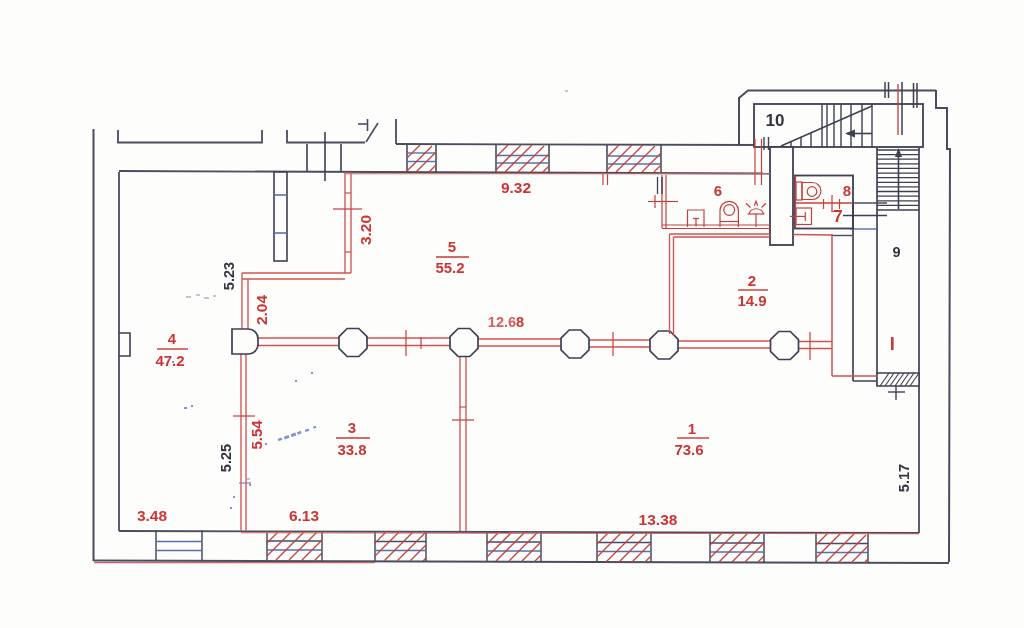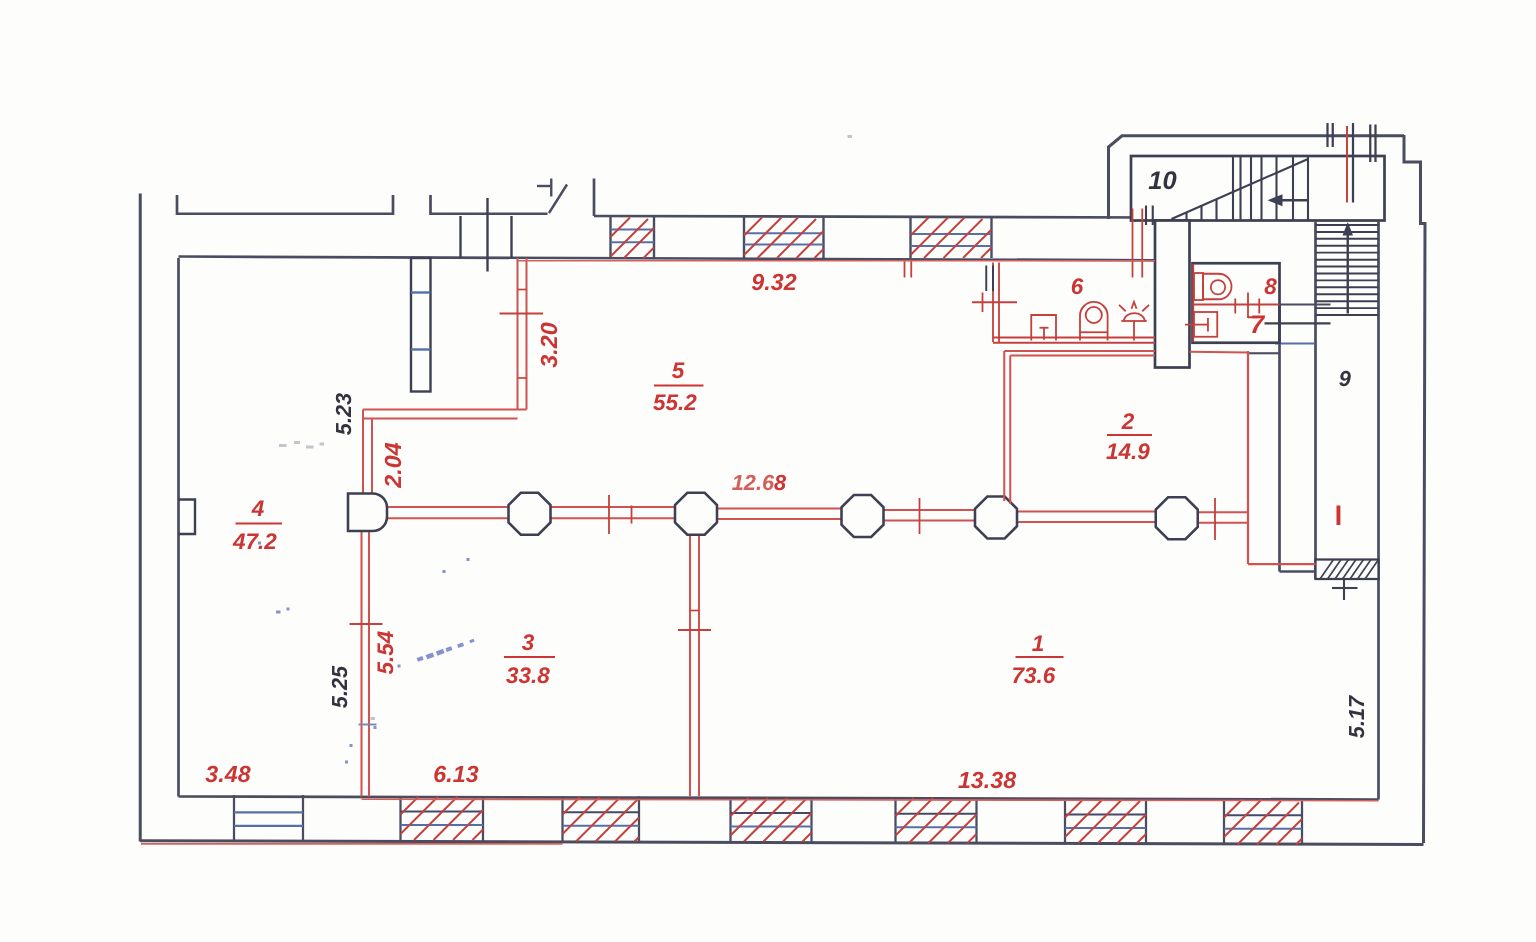--- a/index.html
+++ b/index.html
@@ -1,17 +1,17 @@
 <!DOCTYPE html>
 <html><head>
 <meta charset="utf-8">
 <style>
   html,body{margin:0;padding:0;background:#ffffff;}
   .page{position:relative;width:1024px;height:628px;background:#fdfdfc;overflow:hidden;
-        font-family:"Liberation Sans", sans-serif;font-style:italic;}
+        font-family:"Liberation Sans", sans-serif;}
   svg{position:absolute;left:0;top:0;filter:blur(0.33px);}
   text{font-family:"Liberation Sans", sans-serif;font-weight:bold;}
   .red{fill:#cb3634;}
   .blk{fill:#33333f;}
 </style>
 </head>
 <body>
 <div class="page">
 <svg width="1024" height="628" viewBox="0 0 1024 628">
 

